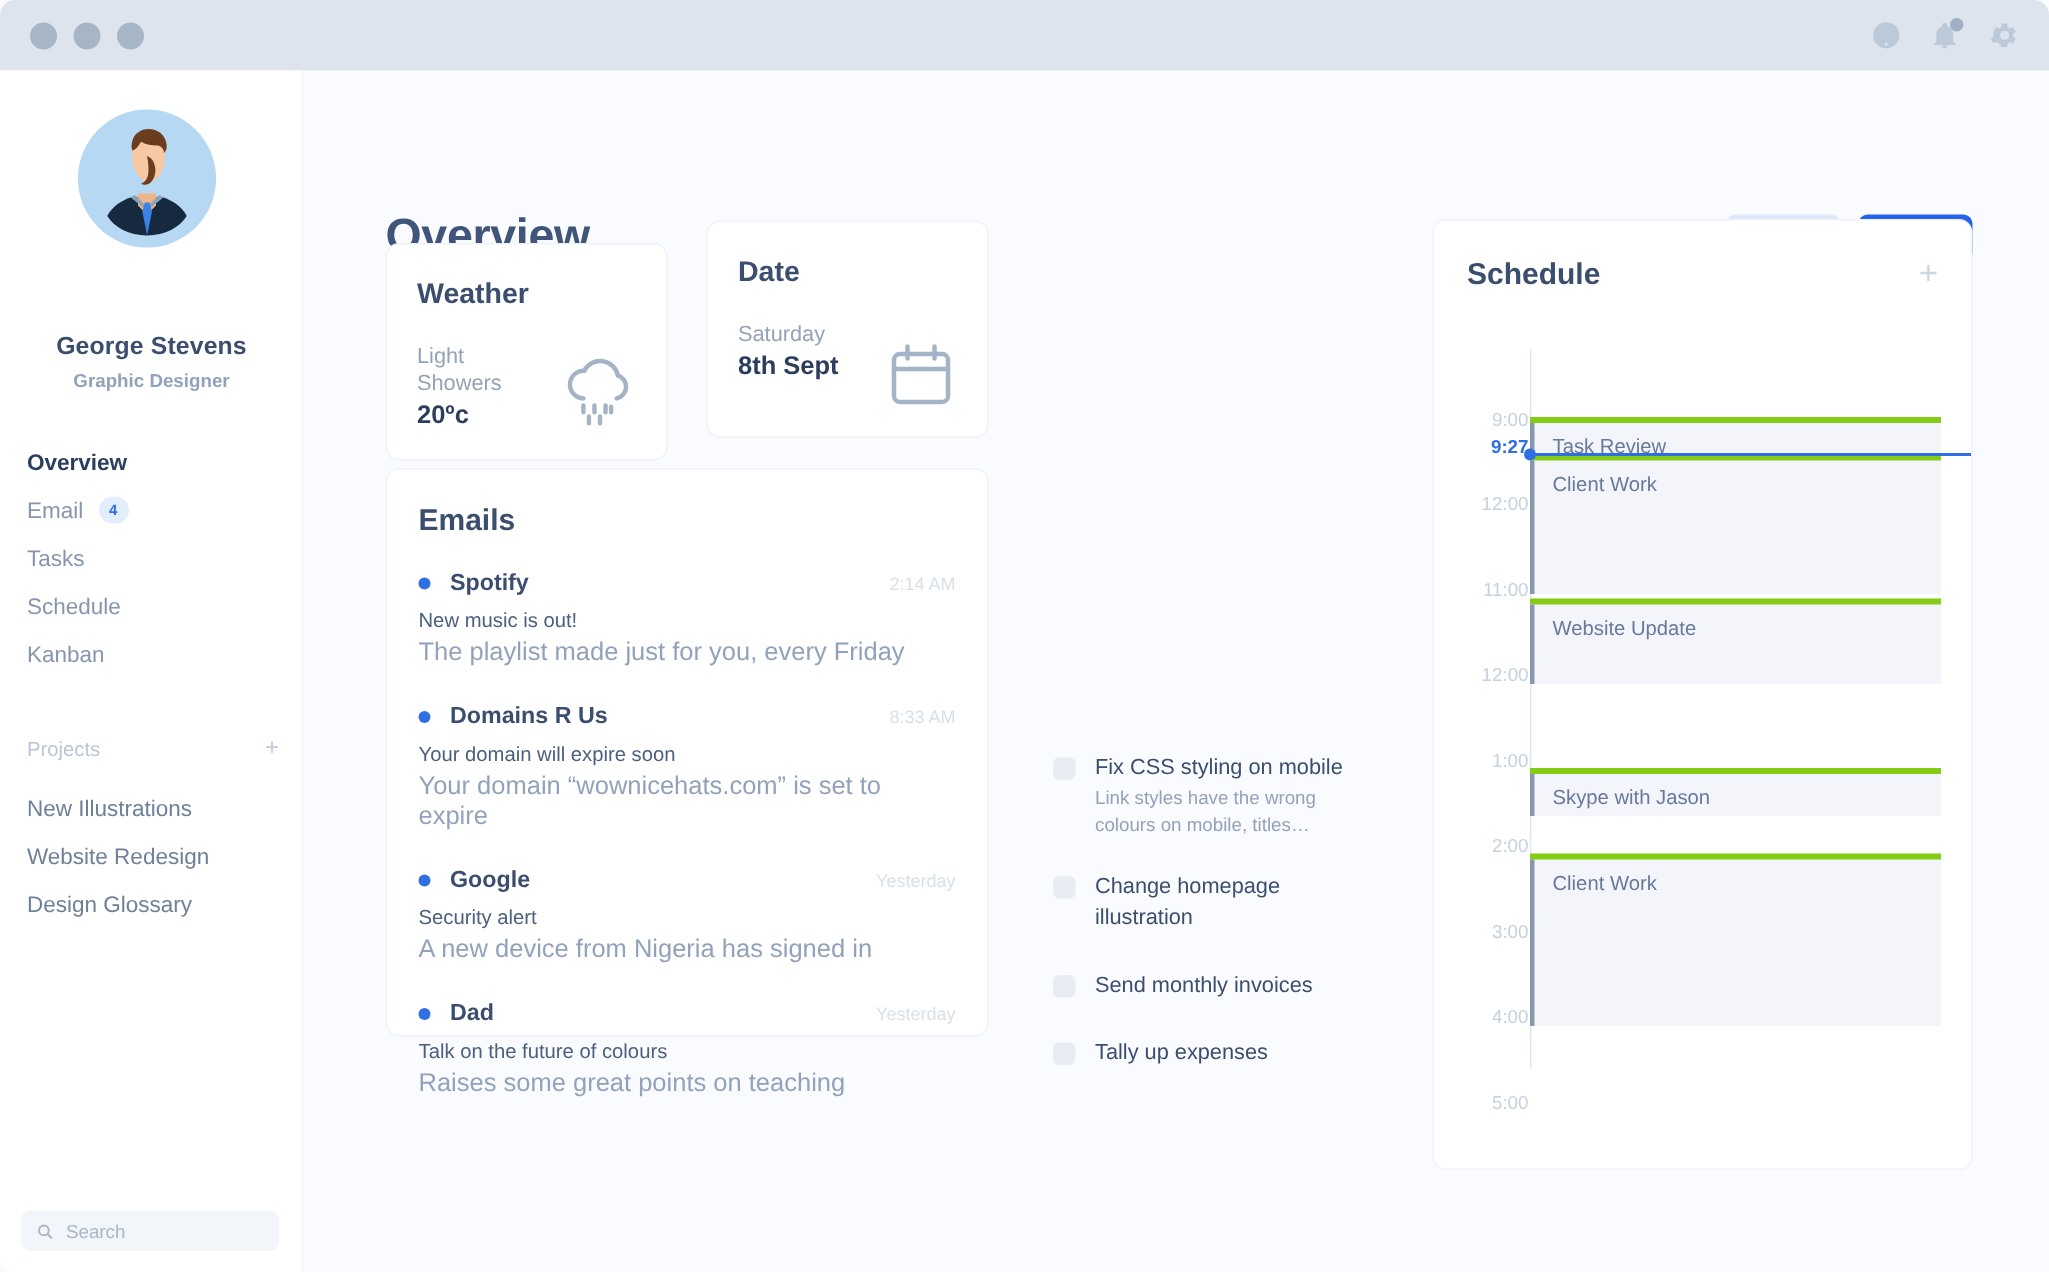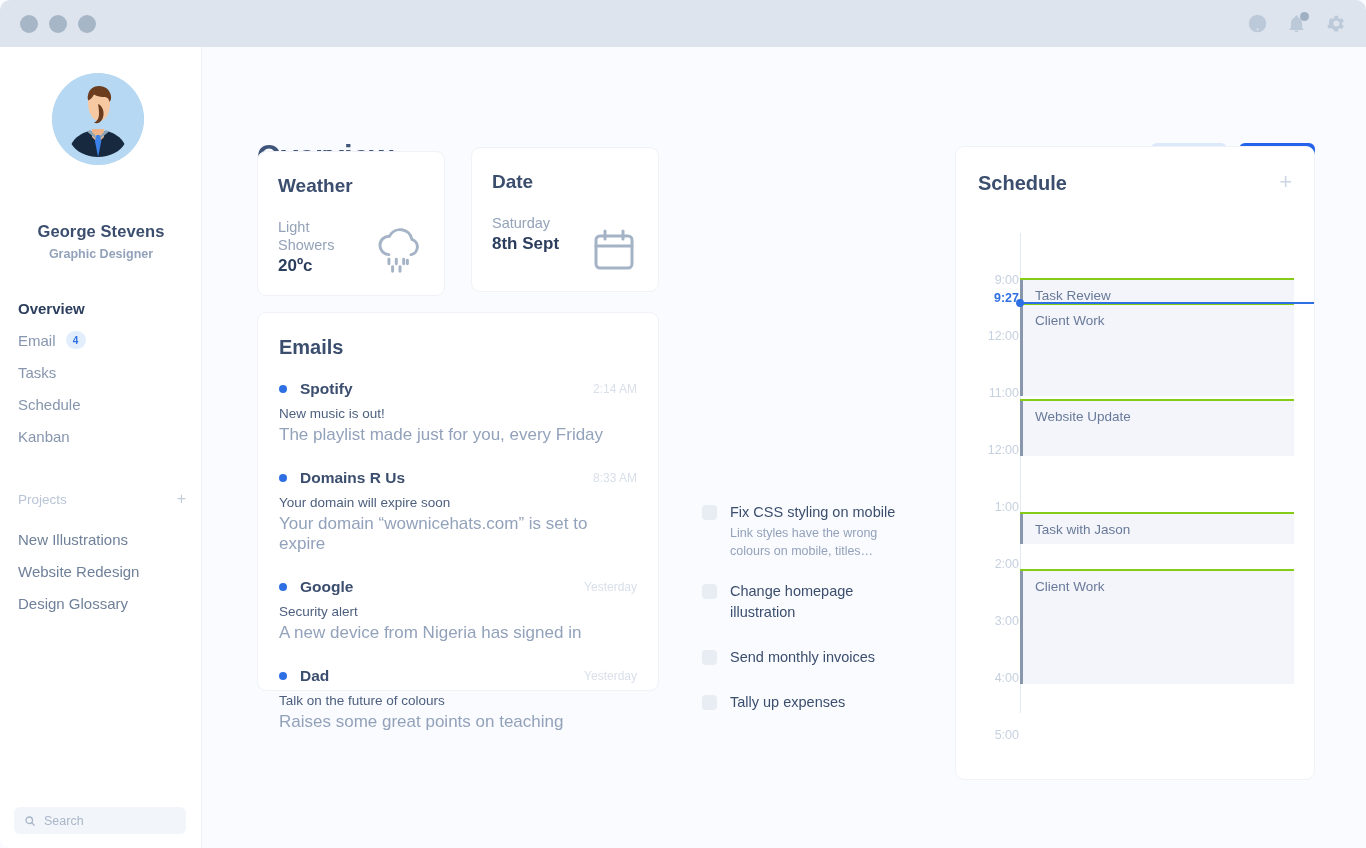--- a/index.html
+++ b/index.html
@@ -107,21 +107,21 @@
   .btn-edit { width: 76px; background: #dce9fb; color: #2f6fe4; }
   .btn-add  { width: 76px; background: #2563eb; color: #ffffff; }
 
   .card {
     position: absolute; background: #ffffff;
     border: 1px solid #f0f2f7; border-radius: 9px;
   }
   .card-title { font-size: 19px; font-weight: bold; color: #3b4e6e; }
 
   
-  #weather-card { left: 55px; top: 104px; width: 188px; height: 145px; }
+  #weather-card { left: 55px; top: 115px; width: 188px; height: 145px; }
   #date-card    { left: 269px; top: 100px; width: 188px; height: 145px; }
   .wd-title { position: absolute; left: 20px; top: 23px; }
   .wd-body { position: absolute; left: 20px; top: 66px; }
   .wd-sub  { font-size: 14.5px; color: #94a3b8; line-height: 18px; }
   .wd-main { font-size: 17px; font-weight: bold; color: #2c3e5d; margin-top: 2px; }
   .wd-icon { position: absolute; color: #a4b3c6; }
   #weather-icon { right: 18px; top: 74px; width: 52px; height: 48px; }
   #date-icon { right: 22px; top: 80px; width: 44px; height: 44px; }
   .wd-icon svg { width: 100%; height: 100%; display: block; }
 
@@ -165,21 +165,21 @@
   .now-label {
     position: absolute; right: 295px; font-size: 12.5px; font-weight: bold;
     color: #2f6fe4; text-align: right; width: 50px;
   }
   .axis {
     position: absolute; left: 64px; top: 6px; width: 1px; height: 480px;
     background: #e3e9f1;
   }
   .ev {
     position: absolute; left: 64px; right: 20px;
-    background: #f3f5fa; border-top: 2px solid #84cc16;
+    background: #f3f5fa; border-top: 4px solid #84cc16;
   }
   .ev::before {
     content: ""; position: absolute; left: 0; top: 0; bottom: 0; width: 3px;
     background: #8897ab;
   }
   .ev-label {
     position: absolute; left: 15px; top: 8px;
     font-size: 13.5px; color: #69799a;
   }
   .nowline {
@@ -409,21 +409,21 @@
         <div class="ev" style="top:51px; height:25px;">
           <span class="ev-label">Task Review</span>
         </div>
         <div class="ev" style="top:76px; height:93px;">
           <span class="ev-label">Client Work</span>
         </div>
         <div class="ev" style="top:172px; height:57px;">
           <span class="ev-label">Website Update</span>
         </div>
         <div class="ev" style="top:285px; height:32px;">
-          <span class="ev-label">Task with Jason</span>
+          <span class="ev-label">Skype with Jason</span>
         </div>
         <div class="ev" style="top:342px; height:115px;">
           <span class="ev-label">Client Work</span>
         </div>
 
         <div class="nowline" style="top:75px;"></div>
 
         <div class="time-label" style="top:46px;">9:00</div>
         <div class="now-label" style="top:64px;">9:27</div>
         <div class="time-label" style="top:102px;">12:00</div>

